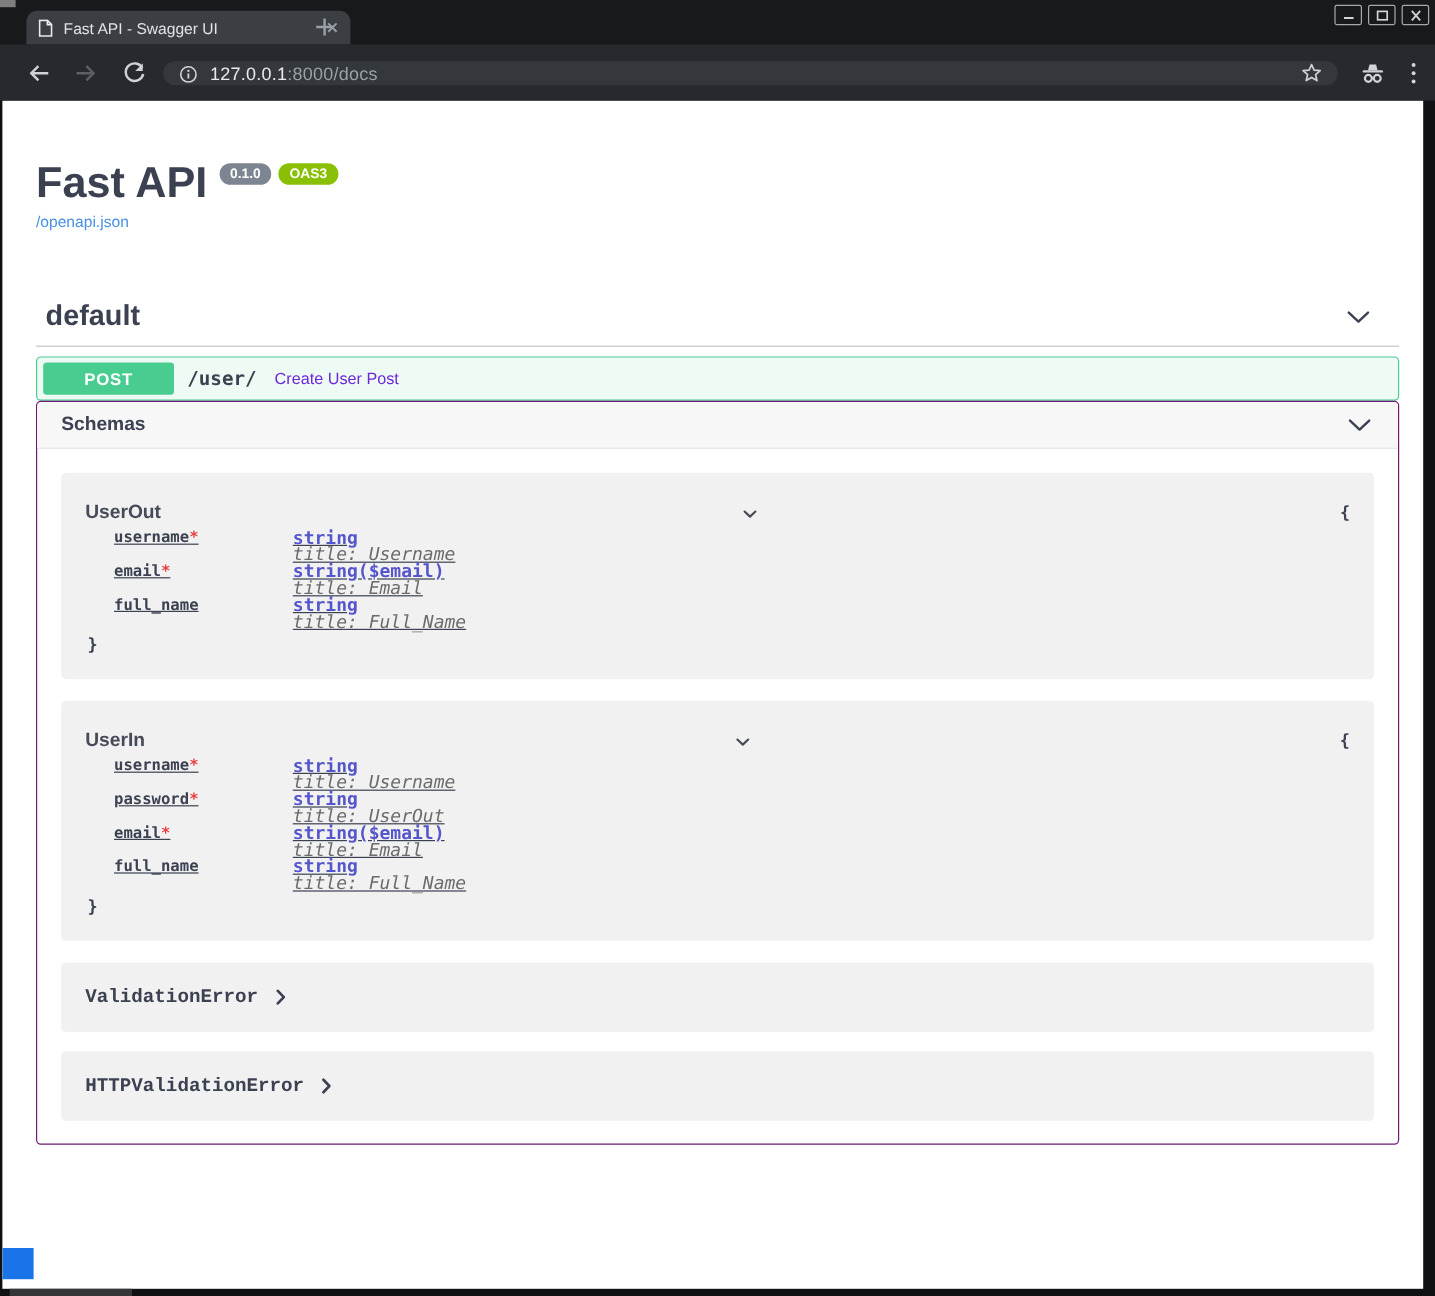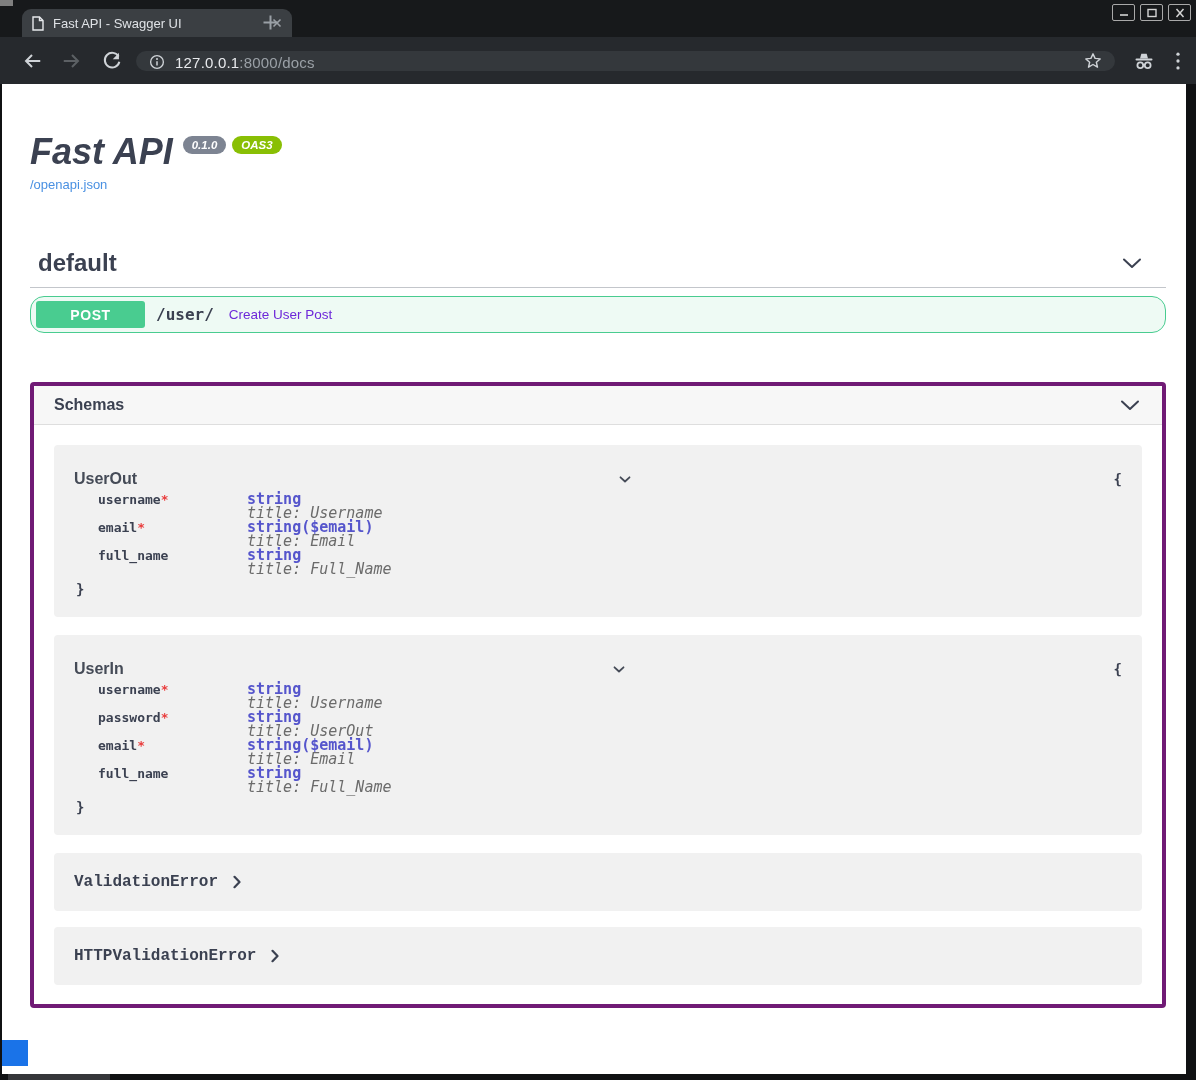--- a/index.html
+++ b/index.html
@@ -29,55 +29,55 @@
 
   
   .content { position:absolute; top:84px; left:0; right:0; bottom:0; background:#101113; }
   .page { position:absolute; top:0; left:2px; right:10px; bottom:6px; background:#ffffff; overflow:hidden; }
   .bottom-seg { position:absolute; left:8px; bottom:0; width:102px; height:6px; background:#35363a; }
   .blue-artifact { position:absolute; left:0; top:956px; width:26px; height:26px; background:#1a73e8; }
 
   .swagger { padding:0 20px 0 28px; color:#3b4151; }
 
   .info { padding-top:49px; }
-  .title-row { display:flex; align-items:flex-start;font-style:italic; }
+  .title-row { display:flex; align-items:flex-start; }
   .api-title { font-size:36px; font-weight:700; color:#3b4151; line-height:38px; }
   .badges { display:flex; gap:6px; margin:3px 0 0 10px; }
   .pill { color:#fff; font-size:11.5px; font-weight:700; padding:3px 9px; border-radius:57px; line-height:12px; }
   .pill-version { background:#7d8492; }
   .pill-oas { background:#89bf04; }
   .spec-link { display:inline-block; margin-top:6px; color:#4990e2; font-size:13px; text-decoration:none; }
 
   .section-default { margin-top:56px; }
   .section-header { display:flex; align-items:center; justify-content:space-between;
                     padding:0 24px 10px 8px; border-bottom:1px solid #c3c6cb; cursor:pointer; }
   .section-title { font-size:24px; font-weight:700; color:#3b4151; }
 
-  .opblock { margin-top:8px; height:37px; border:1px solid #49cc90; border-radius:14px;
+  .opblock { margin-top:8px; height:37px; border:1px solid #49cc90; border-radius:4px;
              background:#eefaf4; display:flex; align-items:center; padding:0 5px; cursor:pointer; }
   .method-badge { width:109px; height:27px; background:#49cc90; border-radius:3px; color:#fff;
                   font-size:14px; font-weight:700; letter-spacing:.6px; display:flex;
                   align-items:center; justify-content:center; }
   .op-path { font-family:"DejaVu Sans Mono", monospace; font-size:16px; font-weight:700;
              color:#3b4151; margin-left:11px; }
   .op-summary { font-size:13.5px; color:#6d28d9; margin-left:15px; }
 
-  .schemas-box { margin-top:49px; border:4px solid #701a75; border-radius:4px; background:#fff; }
+  .schemas-box { border:1px solid #701a75; border-radius:4px; background:#fff; }
   .schemas-header { height:39px; background:#f7f7f7; border-bottom:1px solid #dedede; border-radius:4px 4px 0 0;
                     display:flex; align-items:center; justify-content:space-between; padding:0 22px 0 20px; cursor:pointer; }
   .schemas-title { font-size:16px; font-weight:700; color:#3b4151; }
   .schemas-body { padding:20px 20px 19px 20px; }
 
   .model-box { background:#f1f1f1; border-radius:4px; margin-bottom:18px; padding:25px 20px 20px 20px; }
   .model-box:last-child { margin-bottom:0; }
   .model-head { display:flex; align-items:center; gap:8px; cursor:pointer;justify-content:space-between; }
   .model-name { font-size:16px; font-weight:700; color:#454b57; }
   .brace { font-family:"DejaVu Sans Mono", monospace; font-size:14px; font-weight:700; color:#3b4151; }
   .props { margin:4px 0 0 24px; }
-  .prop-row { display:flex; }
+  .prop-row { display:flex;text-decoration:underline; }
   .prop-name { width:149px; flex:none; font-family:"DejaVu Sans Mono", monospace; font-size:13px;
                font-weight:700; color:#3b4151; line-height:14px; padding-top:1px; }
   .req { color:#e93e3e; }
   .prop-detail { font-family:"DejaVu Sans Mono", monospace; font-size:15px; line-height:14px; }
   .prop-type { color:#5555cc; font-weight:700; }
   .prop-title { color:#6b6b6b; font-style:italic; }
   .close-brace { margin:5px 0 0 2px; }
 
   .model-collapsed { background:#f1f1f1; border-radius:4px; margin-bottom:16px; padding:20px;
                      display:flex; align-items:center; gap:15px; cursor:pointer;font-family:Liberation Mono, monospace; }

